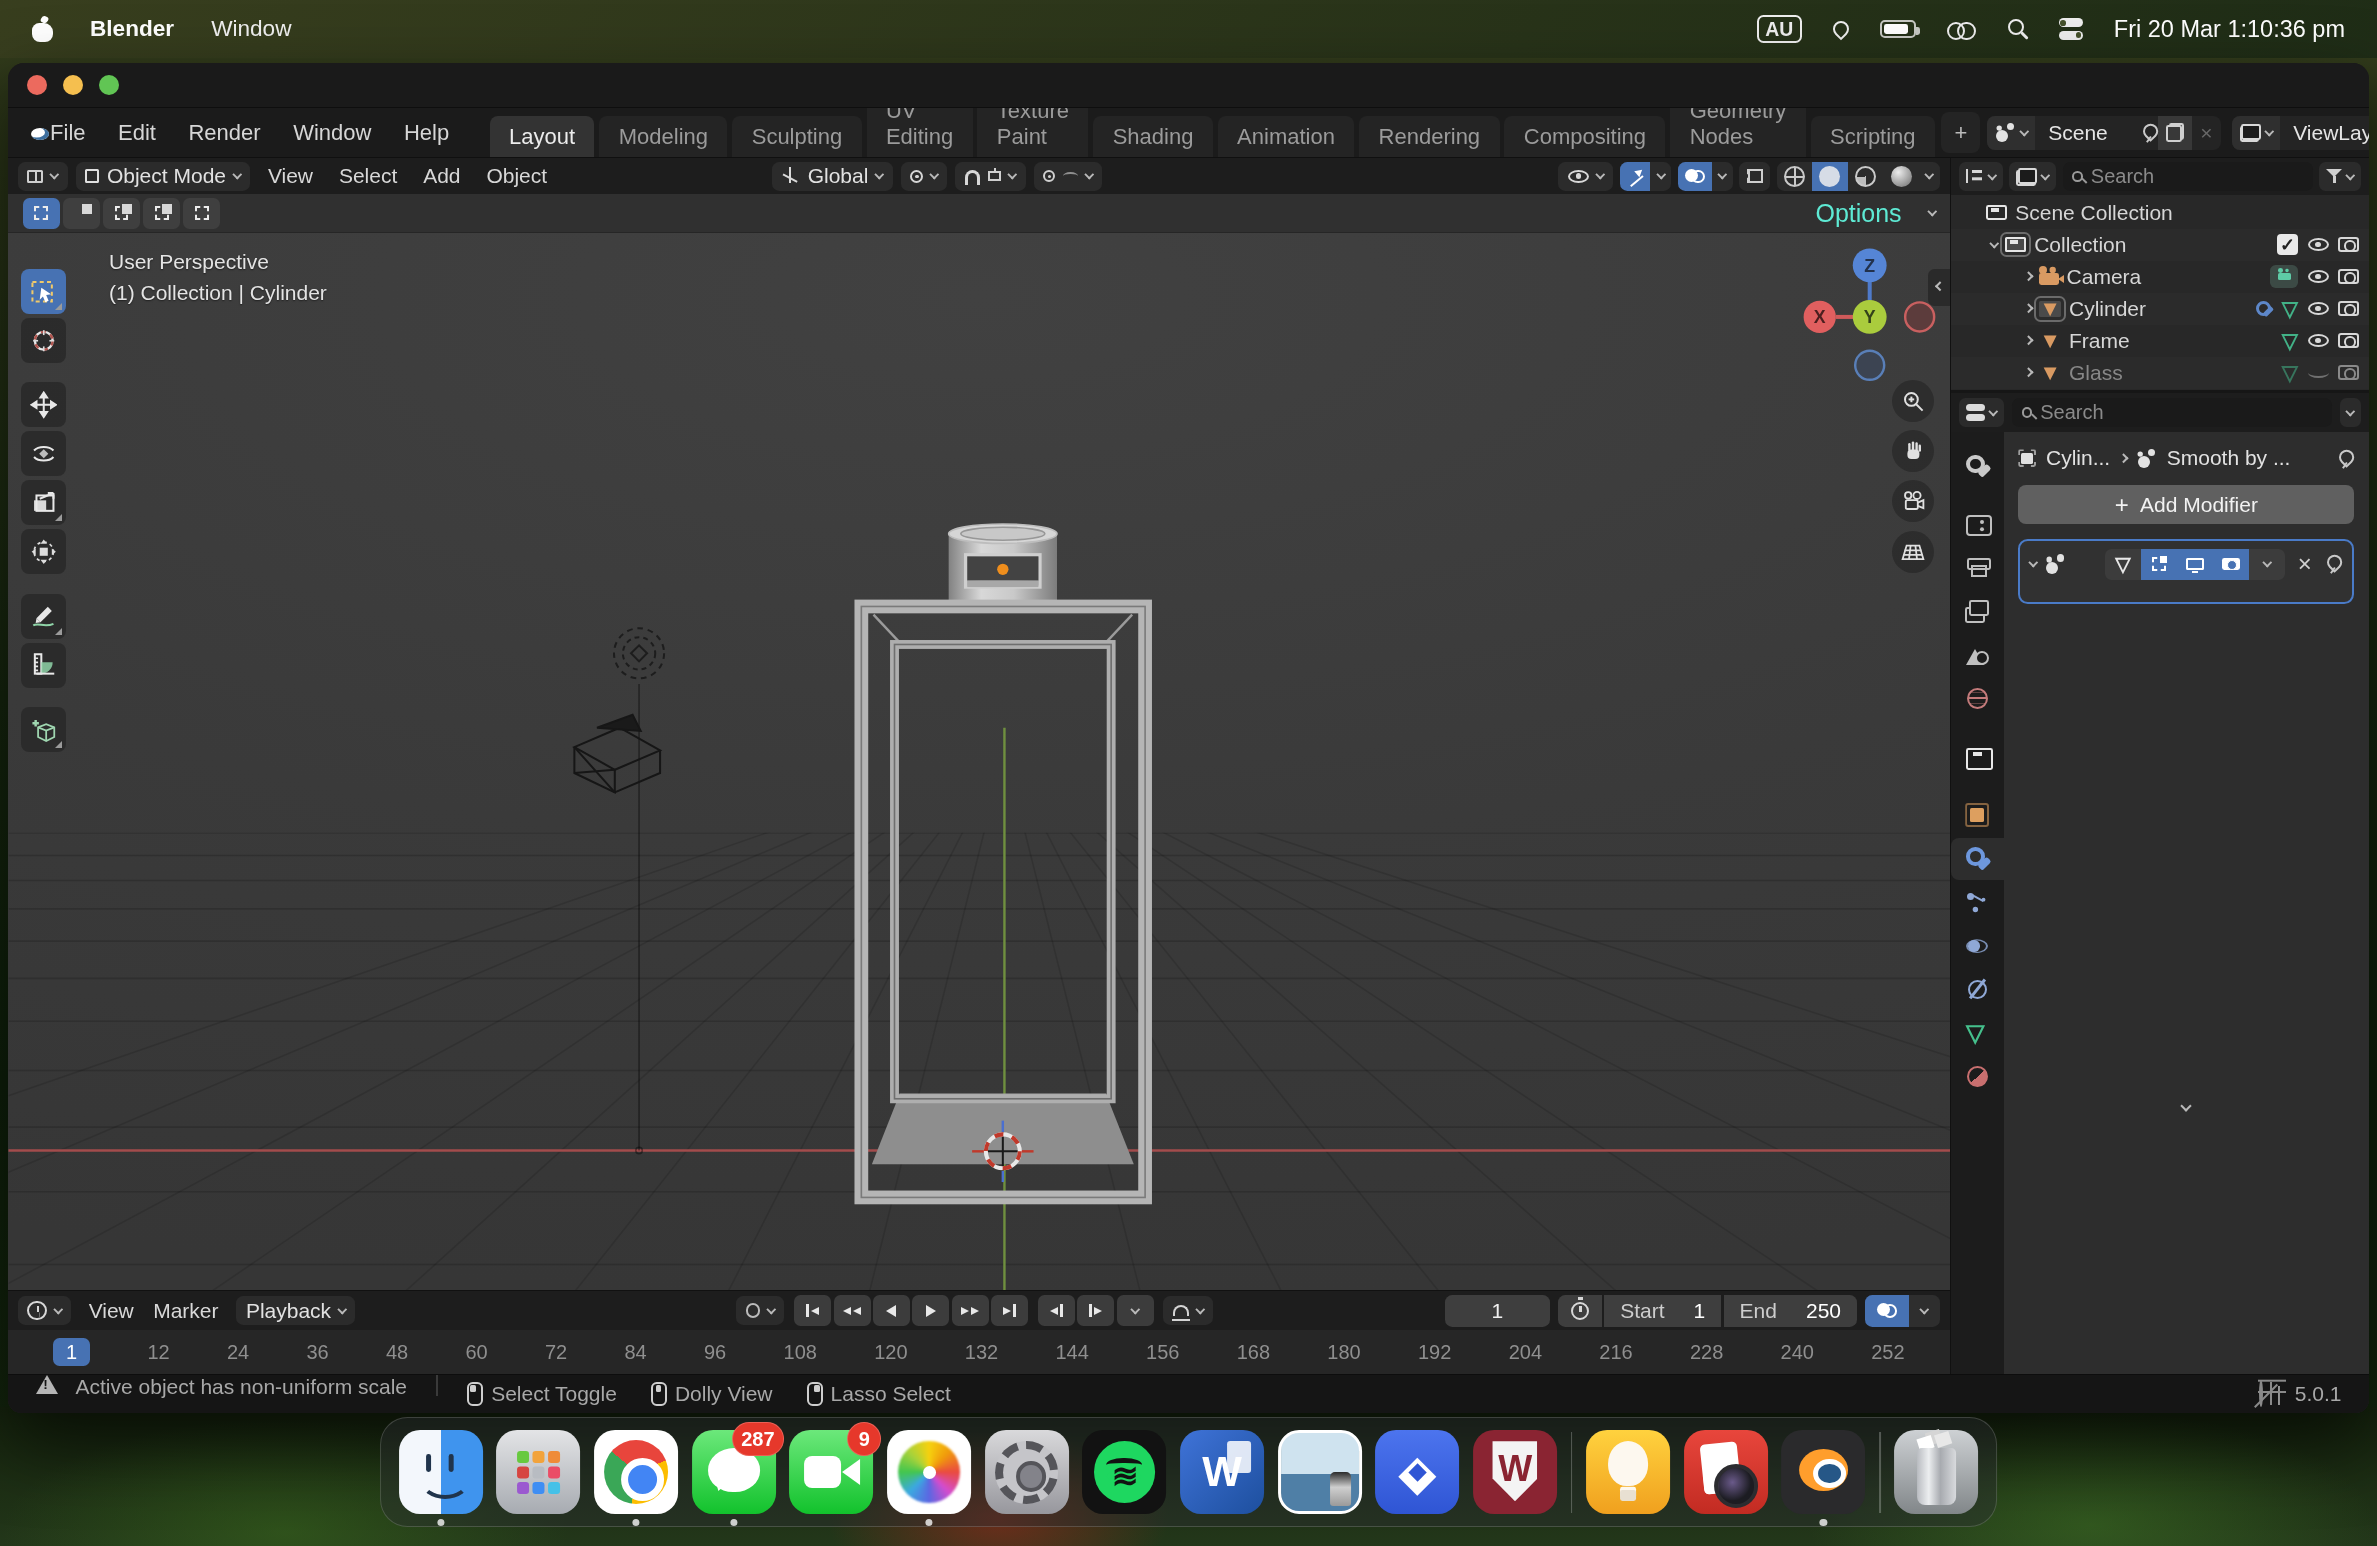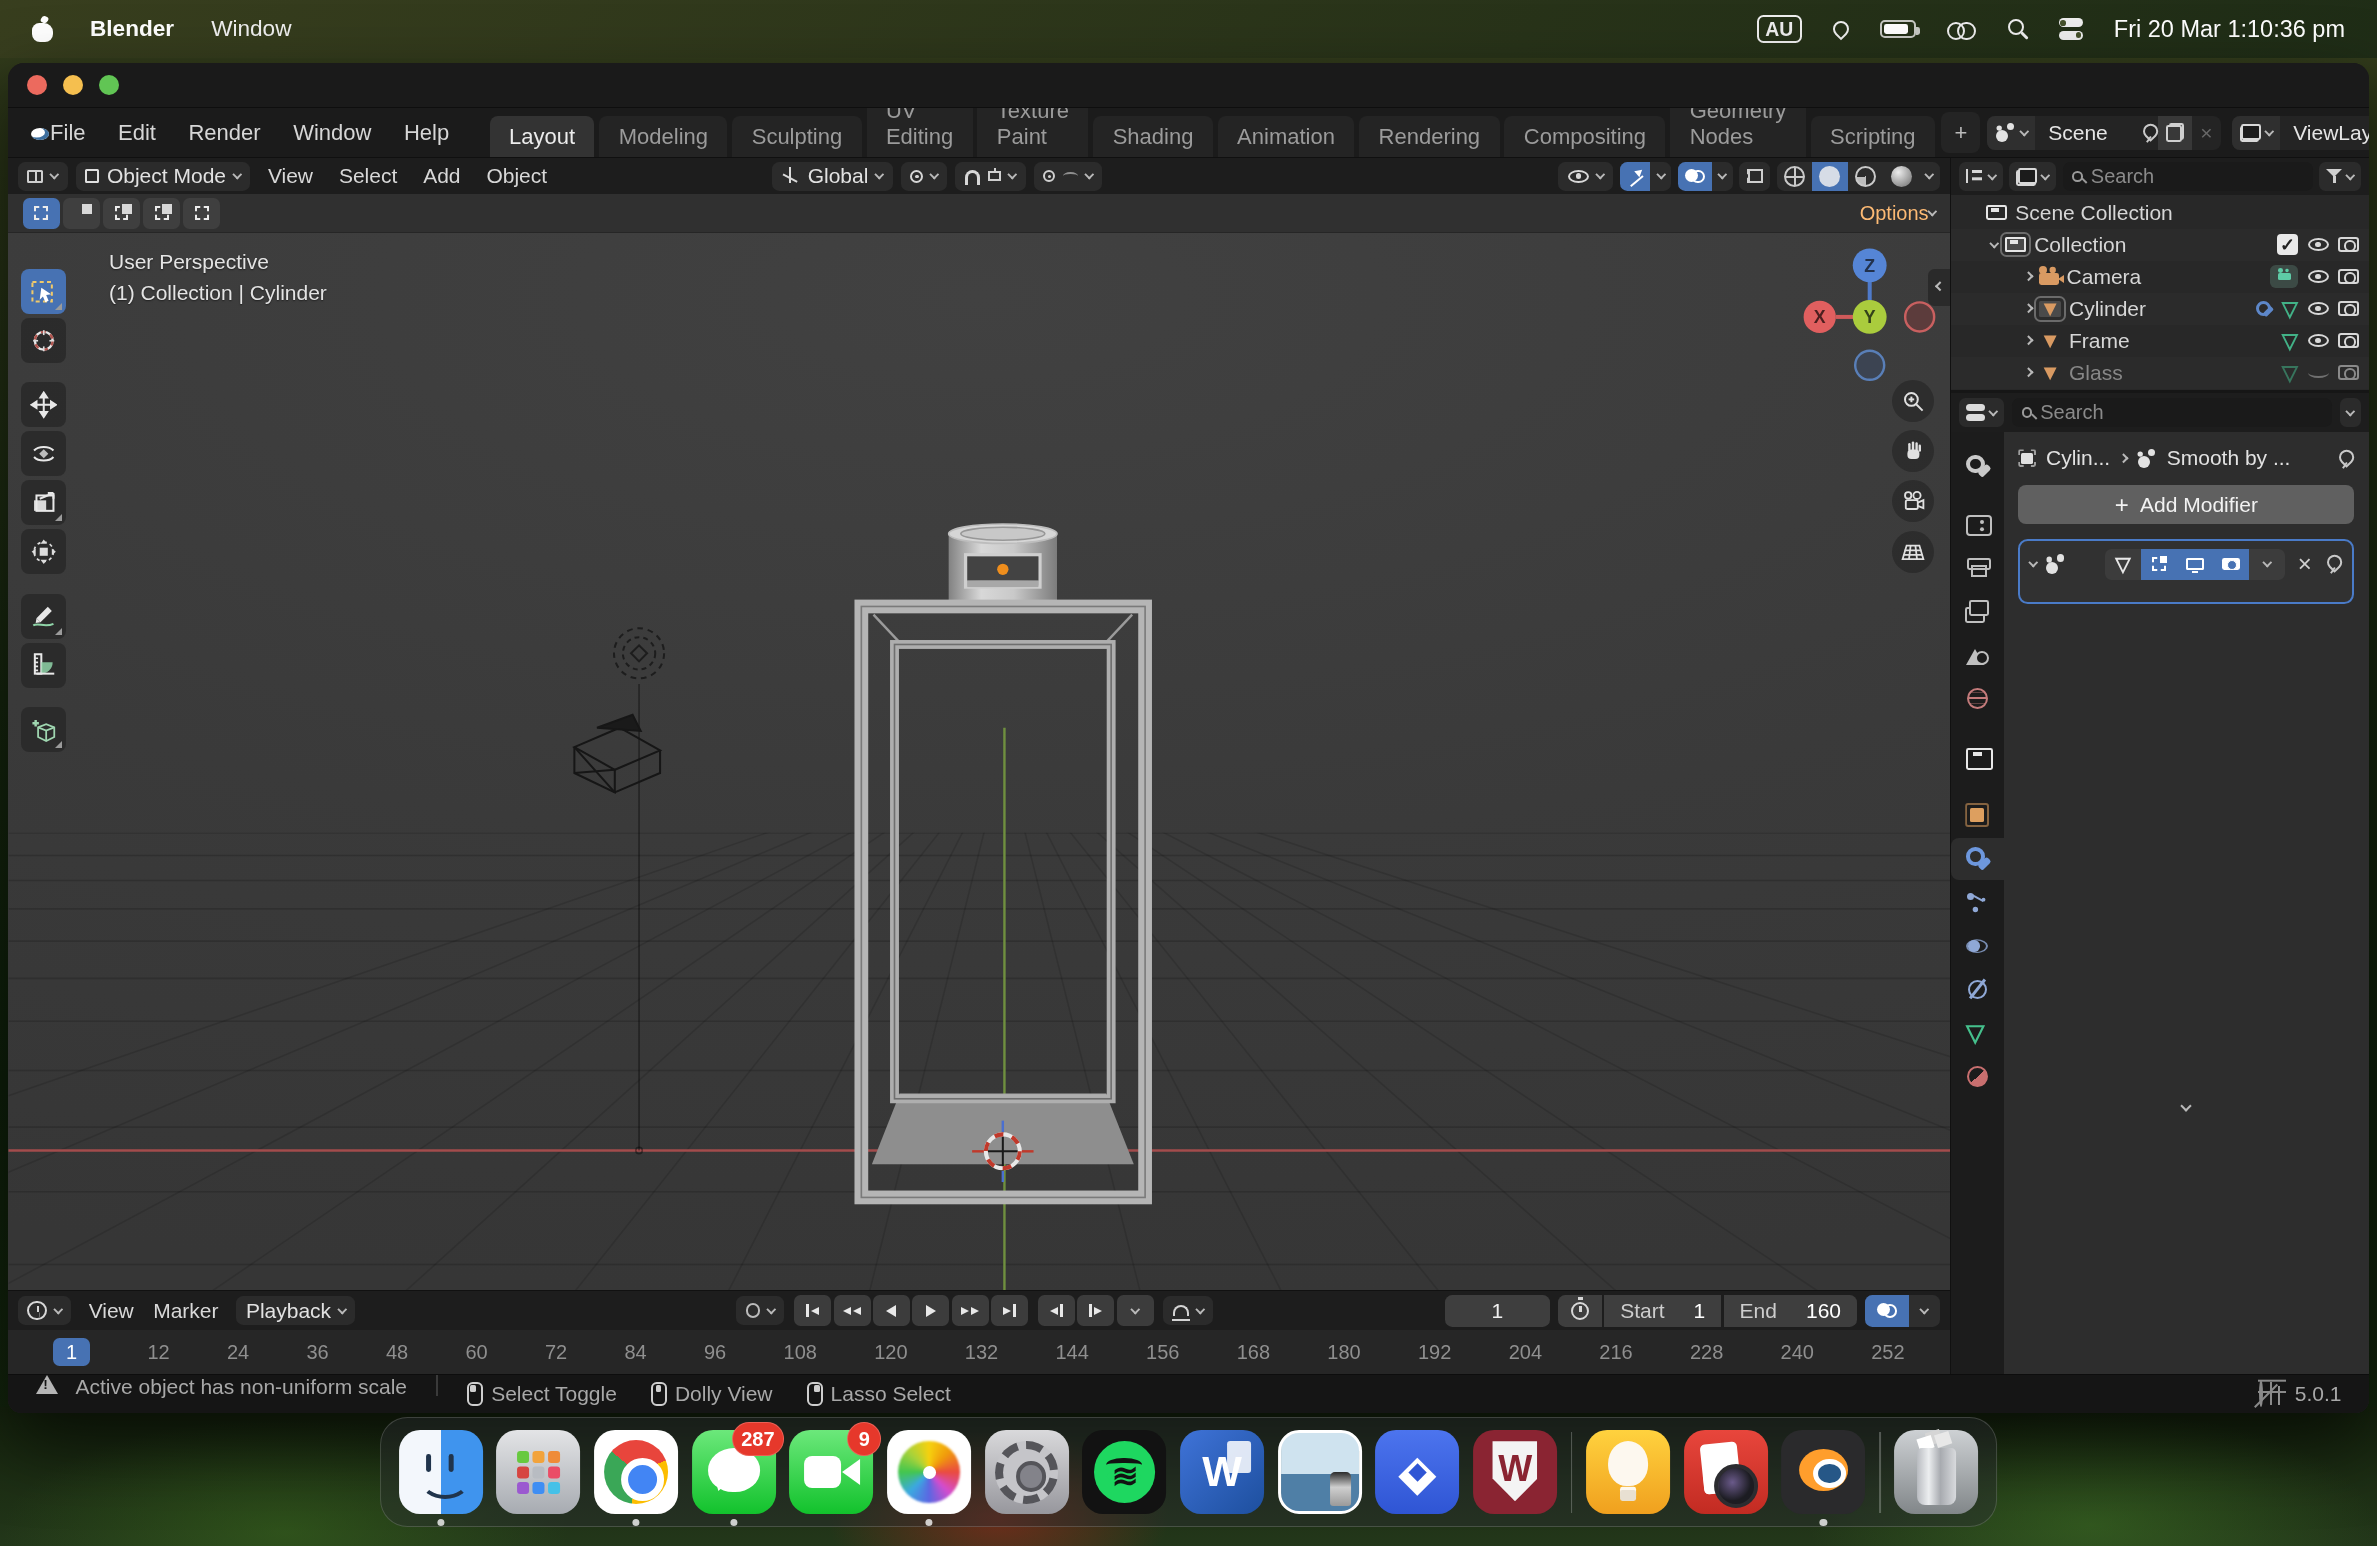--- a/index.html
+++ b/index.html
@@ -127,21 +127,21 @@
   .sph.solid{background:#d6dce6}
   .sph.mat{border:2px solid #c9c9c9;background:conic-gradient(from 180deg,#bcbcbc 0 25%,transparent 0)}
   .sph.rend{background:radial-gradient(circle at 35% 30%,#ececec,#6b6b6b)}
   
   .tstrip{height:39px;background:#303030;display:flex;align-items:center;padding:0 14.6px;border-bottom:0.8px solid #262626}
   .smode{display:flex;gap:3.2px}
   .smode .sm{width:37px;height:31px;border-radius:6.5px;background:#3f3f3f;display:flex;align-items:center;justify-content:center;position:relative}
   .smode .sm.on{background:#4772b3}
   .sm i{width:13.7px;height:13.7px;border:2px dashed #ececec;display:block}
   .sm .solidsq{position:absolute;width:9.7px;height:9.7px;background:#d8d8d8;right:8px;top:6.5px;border:none}
-  .opts{margin-left:auto;display:flex;align-items:center;gap:0;color:#fdba74;font-size:20px}
+  .opts{margin-left:auto;display:flex;align-items:center;gap:27px;color:#5eead4;font-size:25px}
   
   .vp{flex:1;position:relative;background:radial-gradient(130% 95% at 50% 6%,#414141,#3a3a3a 55%,#363636);overflow:hidden}
   .vp-overlay{position:absolute;left:101px;top:13px;font-size:21px;color:#e4e4e4;line-height:31px;text-shadow:0 0.8px 1.6px rgba(0,0,0,.5)}
   .toolcol{position:absolute;left:13px;top:36px;display:flex;flex-direction:column;gap:4px}
   .toolcol .gap{height:11.3px}
   .tbtn{width:45px;height:45px;border-radius:8px;background:rgba(42,42,42,.92);display:flex;align-items:center;justify-content:center;position:relative}
   .tbtn.on{background:#4772b3}
   .tbtn.more::after{content:'';position:absolute;right:4px;bottom:4px;border-left:7.3px solid transparent;border-bottom:7.3px solid #9b9b9b}
   .navgiz{position:absolute;left:1794px;top:13px}
   .vbtn{position:absolute;width:42px;height:42px;border-radius:50%;background:rgba(30,30,30,.5);display:flex;align-items:center;justify-content:center}
@@ -852,21 +852,21 @@
               <div class="rangegrp">
                 <div class="stopw">
                     <span class="stopwic"></span>
                   </div>
                 <div class="rfield">
                     <span>Start</span>
                     <b>1</b>
                   </div>
                 <div class="rfield">
                     <span>End</span>
-                    <b>160</b>
+                    <b>250</b>
                   </div>
               </div>
               <div class="bluechip">
                   <div class="ic">
                     <span class="ovlic"></span>
                   </div>
                   <div class="dd">
                     <span class="cv sm"></span>
                   </div>
                 </div>

